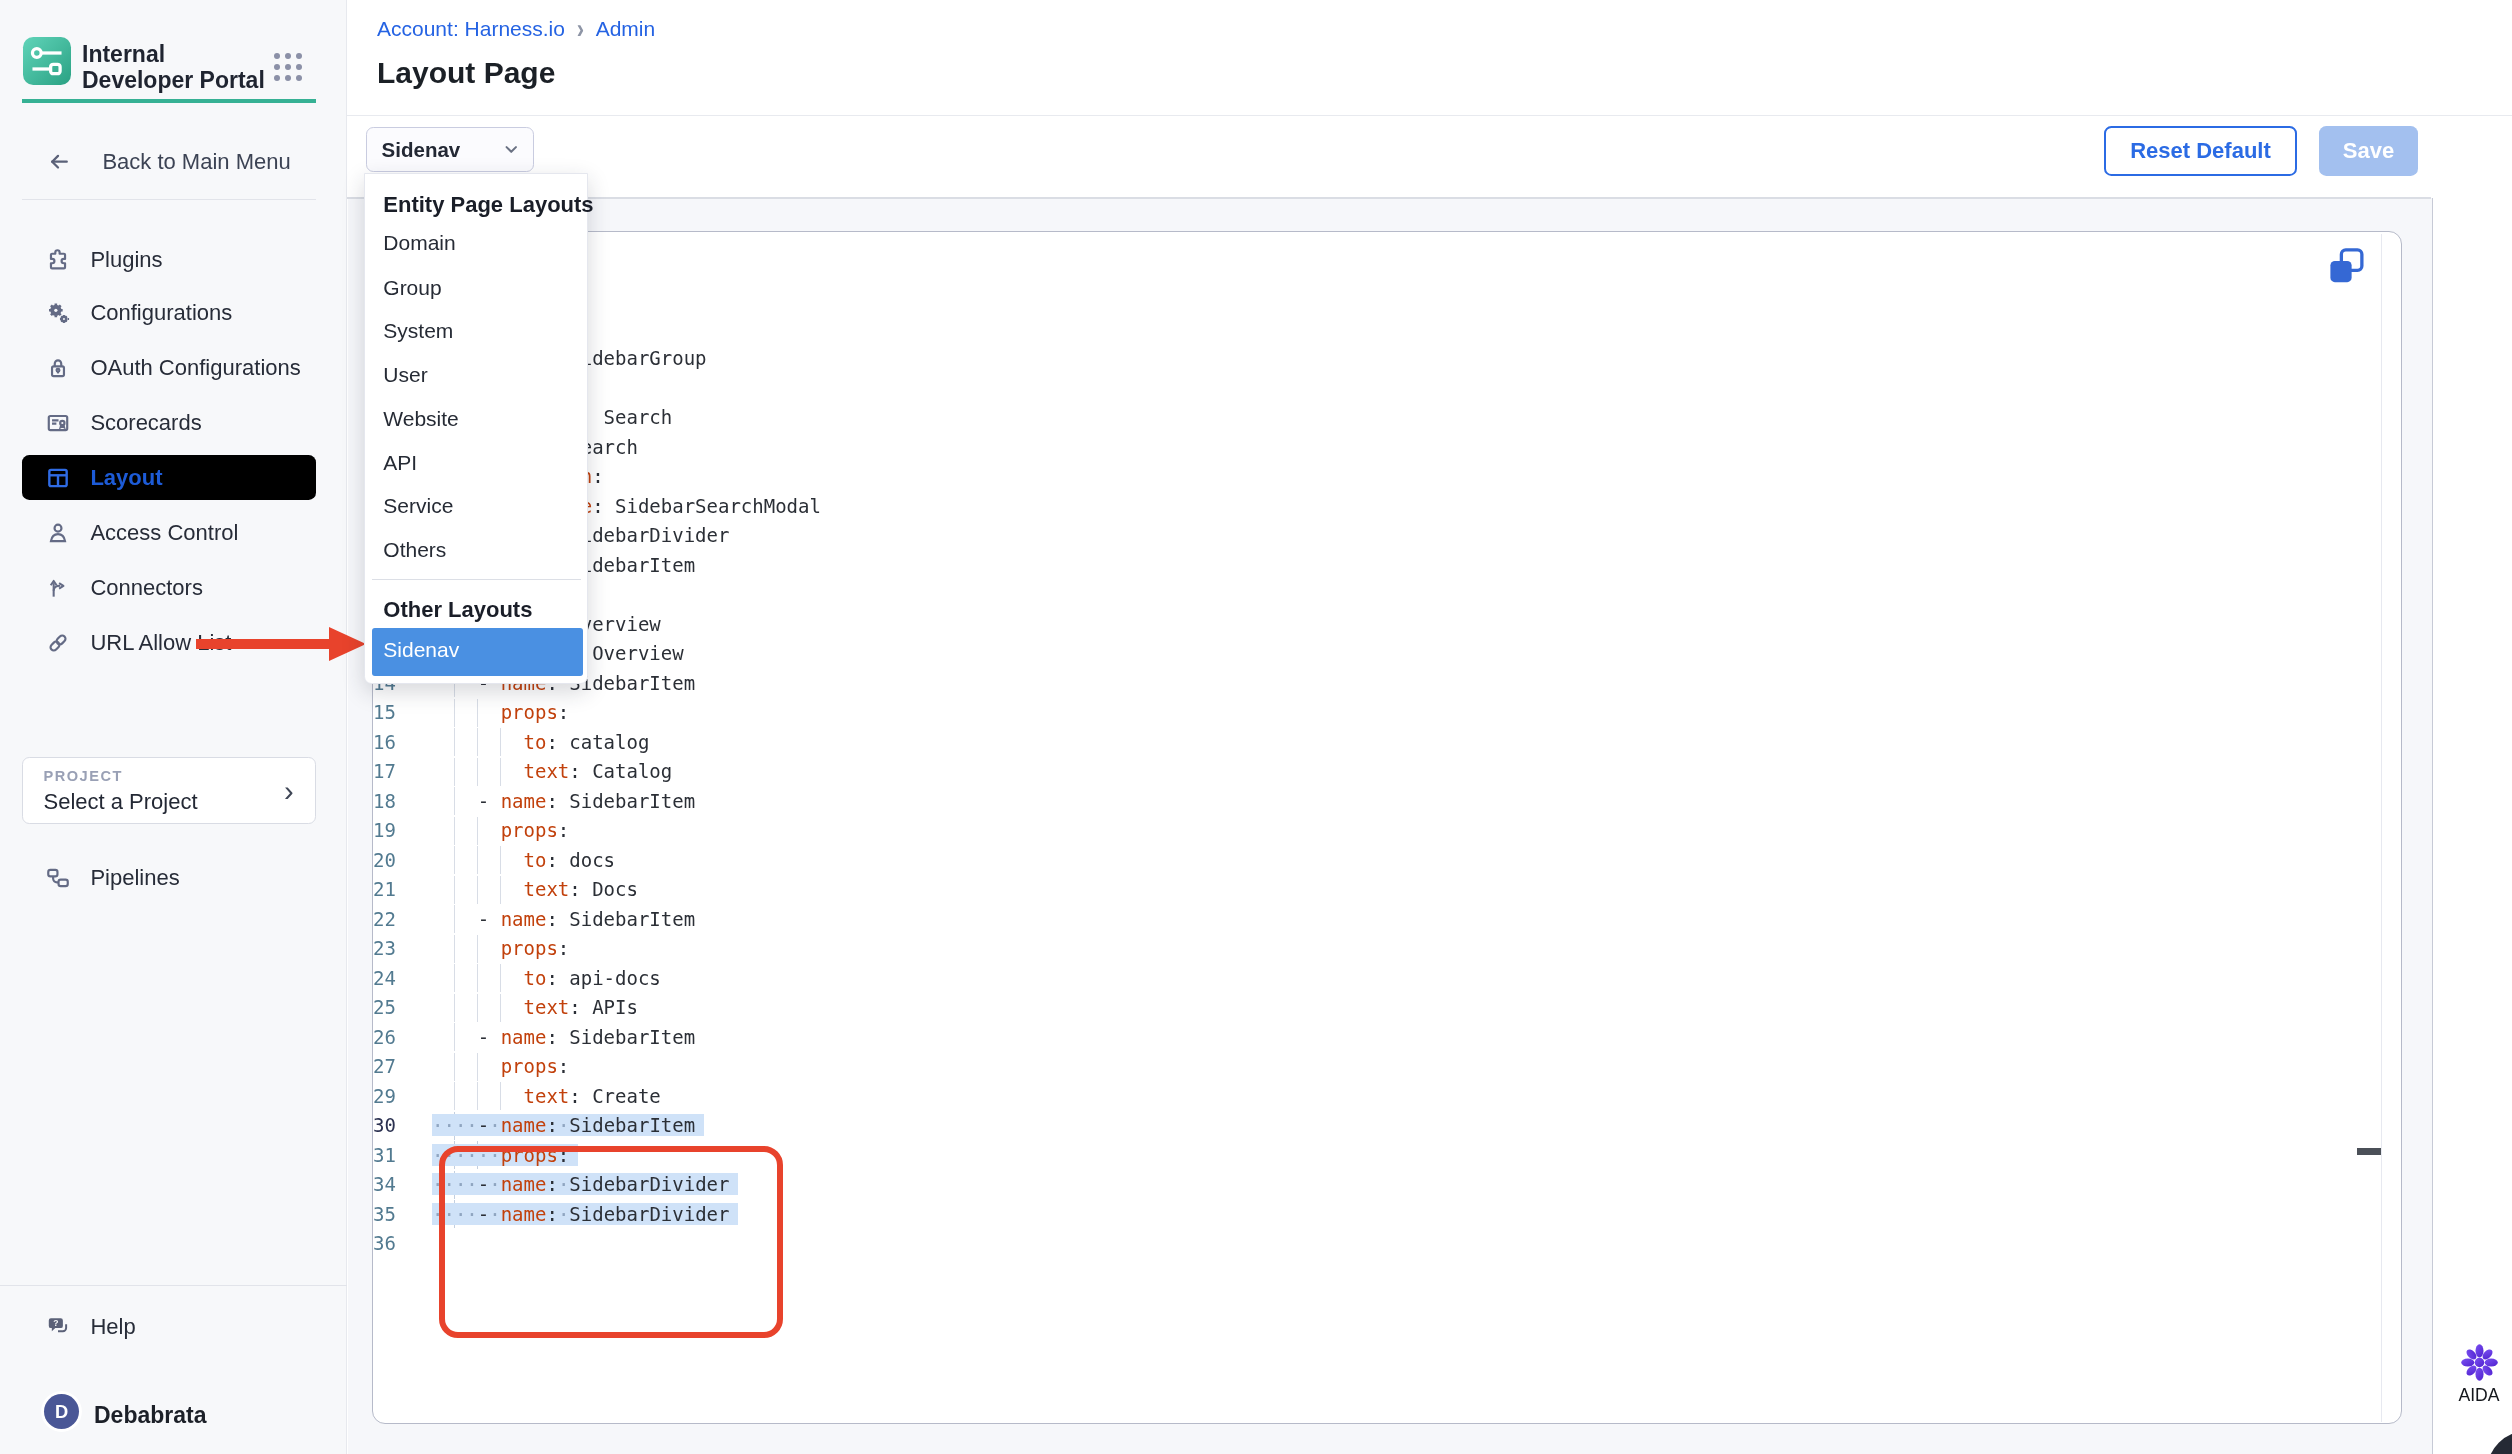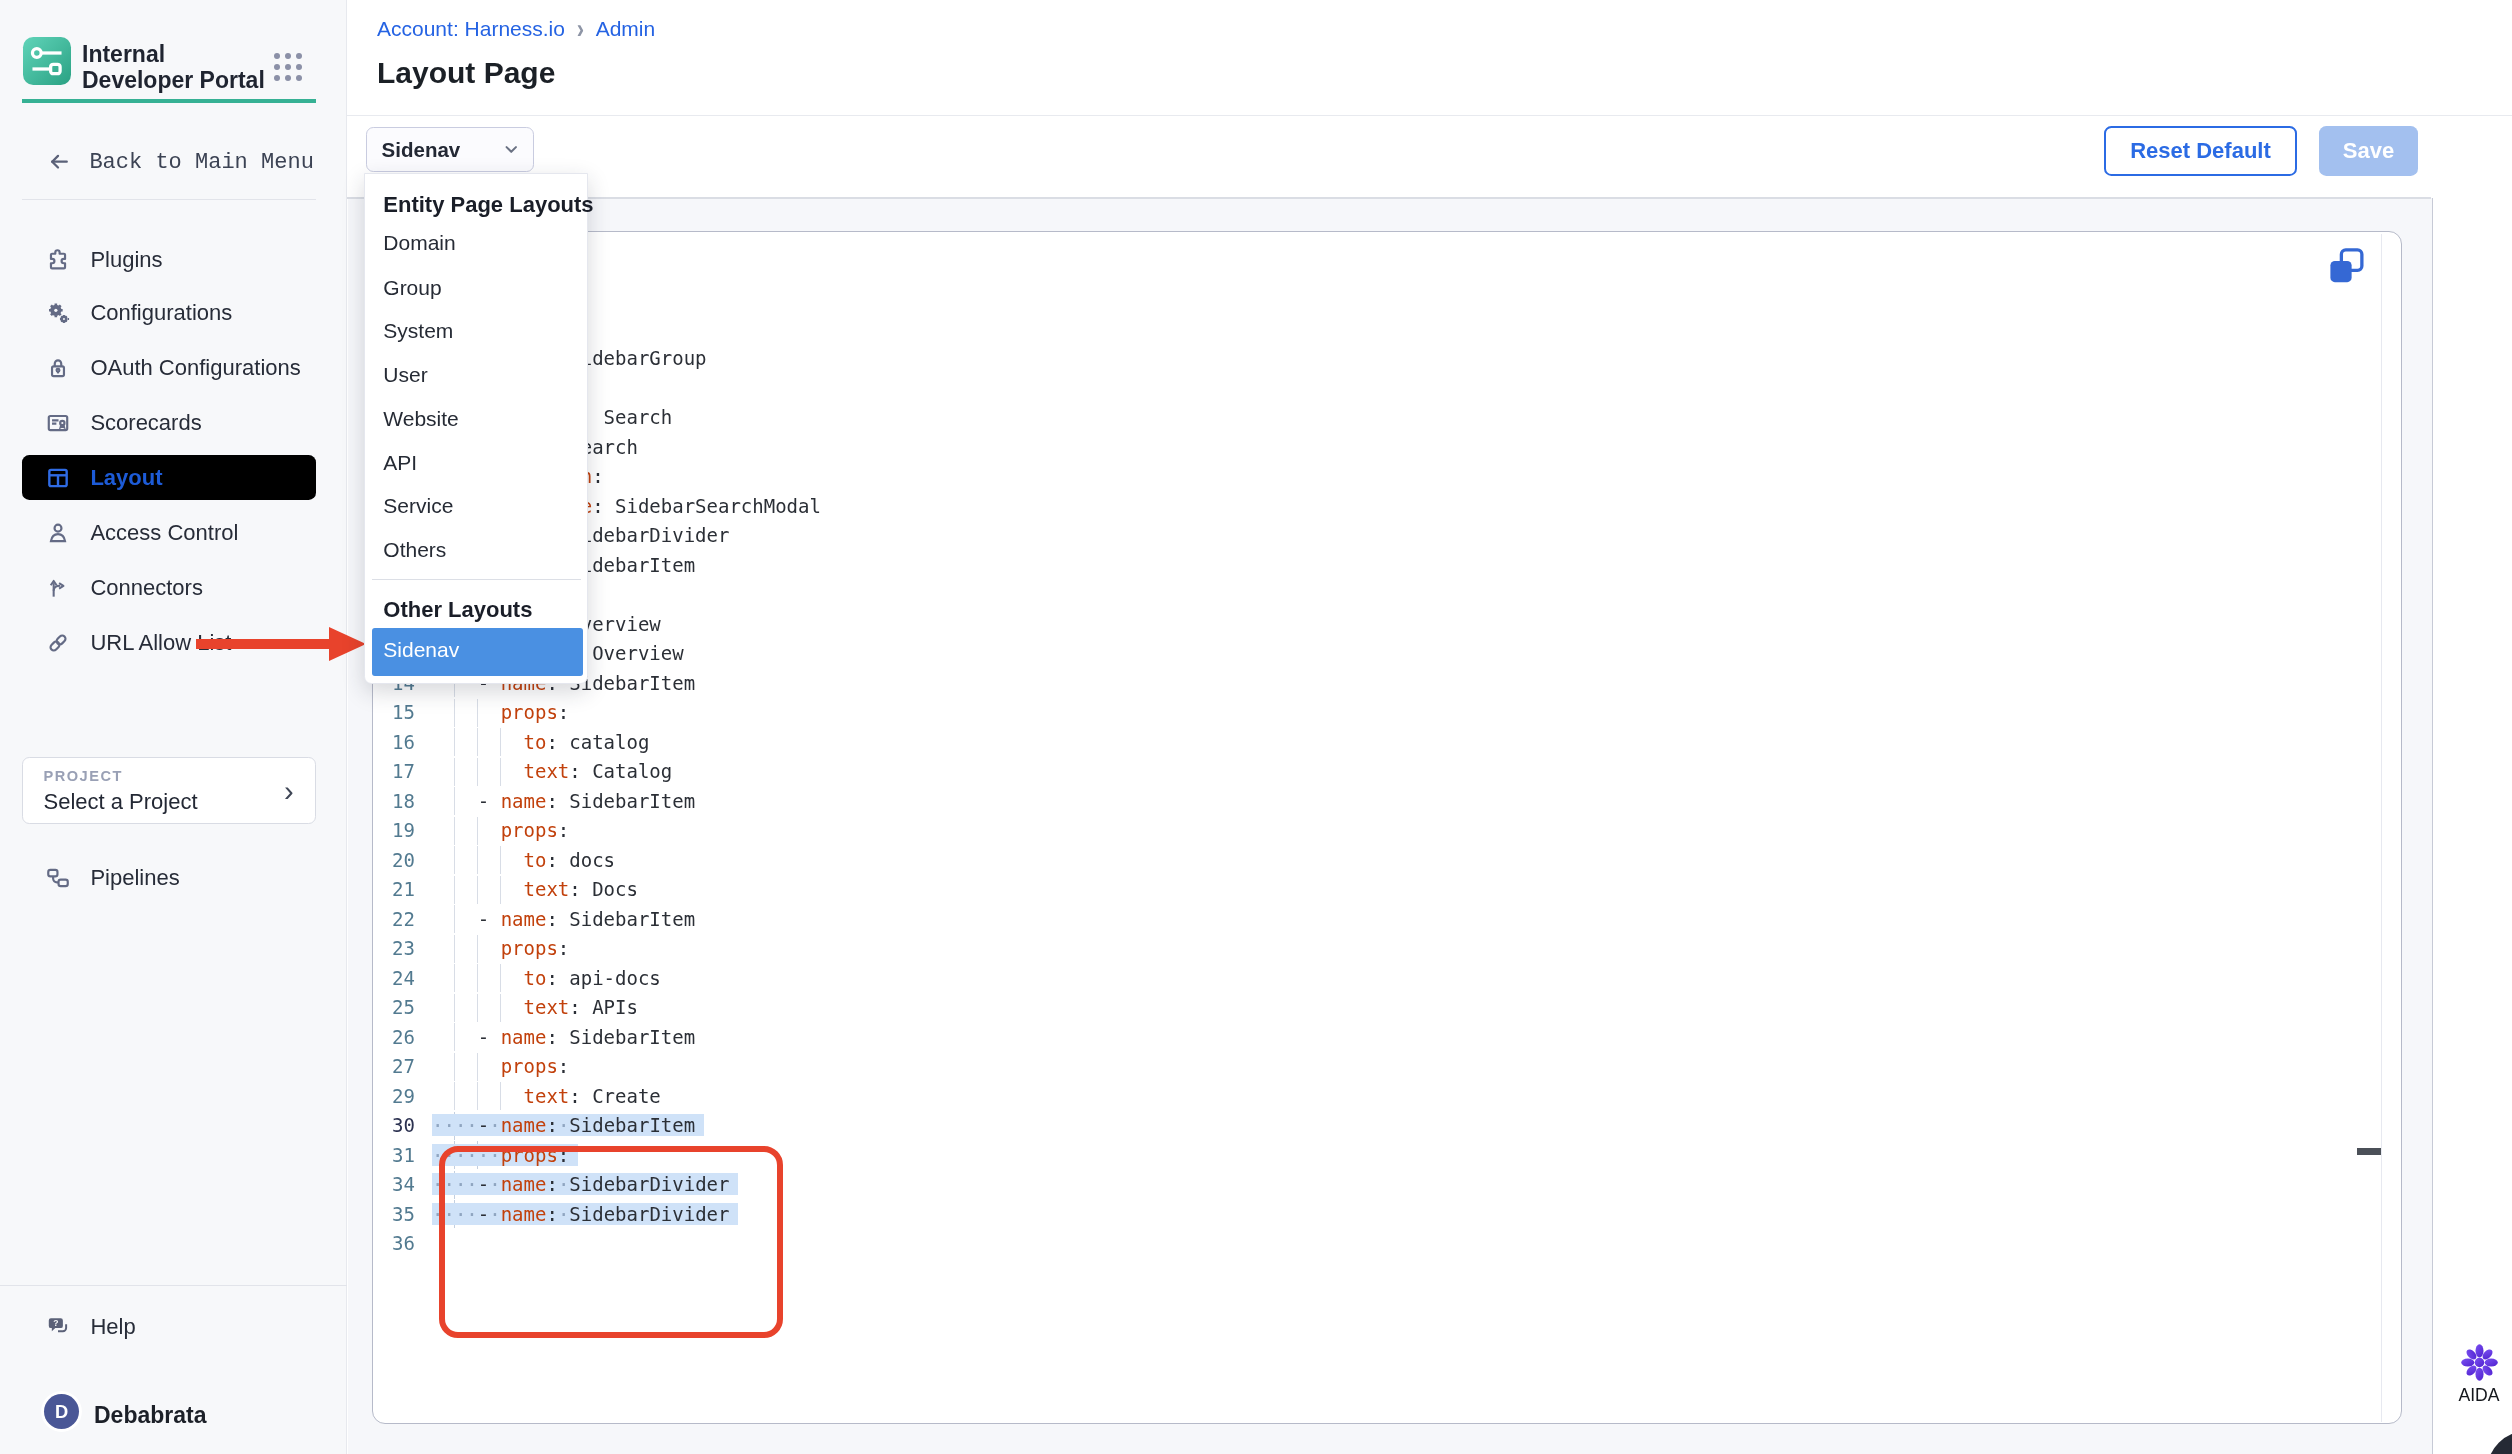--- a/index.html
+++ b/index.html
@@ -13,21 +13,21 @@
              border-right:0.7px solid #e7e9ee; }
   .logo-box { left:23.4px; top:37px; width:48px; height:48px; border-radius:10.2px;
               background:linear-gradient(135deg,#60d4b9,#2aa183); }
   .brand-title { left:82px; top:41px; width:183px; font-size:23px; font-weight:700;
                  line-height:26px; color:#1f2430; }
   .grid-icon { left:274px; top:53px; width:29px; height:29px; display:grid;
                grid-template-columns:repeat(3,1fr); gap:3.7px; }
   .grid-icon i { width:5.9px; height:5.9px; border-radius:50%; background:#8b90a7; }
   .teal-bar { left:22px; top:99px; width:294px; height:3.7px; background:#36b194; }
   .back-row { left:22px; top:143px; width:294px; height:38px; display:flex;
-              align-items:center; gap:16px; padding-left:23.4px; cursor:pointer;font-family:Liberation Mono, monospace; }
+              align-items:center; gap:29px; padding-left:23.4px; cursor:pointer; }
   .back-label { font-size:22px; color:#3c4354; }
   .side-divider { left:22px; height:0.7px; background:#e2e4ea; width:294px; }
 
   .nav-item { left:22px; width:294px; height:45px; border-radius:7.3px; display:flex;
               align-items:center; gap:19px; padding-left:23.4px; cursor:pointer; }
   .nav-item .lbl { font-size:22px; color:#272c38; white-space:nowrap; }
   .nav-item.active { background:#000000; }
   .nav-item.active .lbl { color:#1d5bd7; font-weight:700; }
 
   .project-box { left:22px; top:757px; width:294px; height:67px; background:#fff;
@@ -72,21 +72,21 @@
 
   
   #editor-card { left:372px; top:231px; width:2030px; height:1193px; background:#fff;
                  border:1.5px solid #b6bac9; border-radius:13px; }
   #ruler-line { left:2381px; top:234px; width:0.7px; height:1188px; background:#e7e9f0; }
   #ruler-dash { left:2357px; top:1148px; width:24px; height:7.3px; background:#4b5058; }
   #copy-icon { left:2326px; top:247px; width:41px; height:41px; cursor:pointer; }
 
   #code-lines { left:373px; top:285px; width:2005px; }
   .cl { position:relative; height:29.5px; }
-  .ln { position:absolute; left:0; top:0; width:42px; text-align:right; height:29.5px;
+  .ln { position:absolute; left:0; top:0; width:42px; height:29.5px;
         line-height:29.5px; font-family:"DejaVu Sans Mono", monospace; font-size:19px;
         color:#527a90; }
   .ln.active { color:#2b3150; }
   .ct { position:absolute; left:59px; top:0; height:29.5px; line-height:29.5px;
         font-family:"DejaVu Sans Mono", monospace; font-size:19px; white-space:pre;
         color:#2b2f36; }
   .ct .k { color:#c2410c; }
   .ct .ws { color:#8fa5c0; }
   .selbg { background:#cfe2f8; padding-right:8.8px; }
   .guide { position:absolute; top:0.7px; bottom:0.7px; width:0.7px; background:#d8dde6; }

